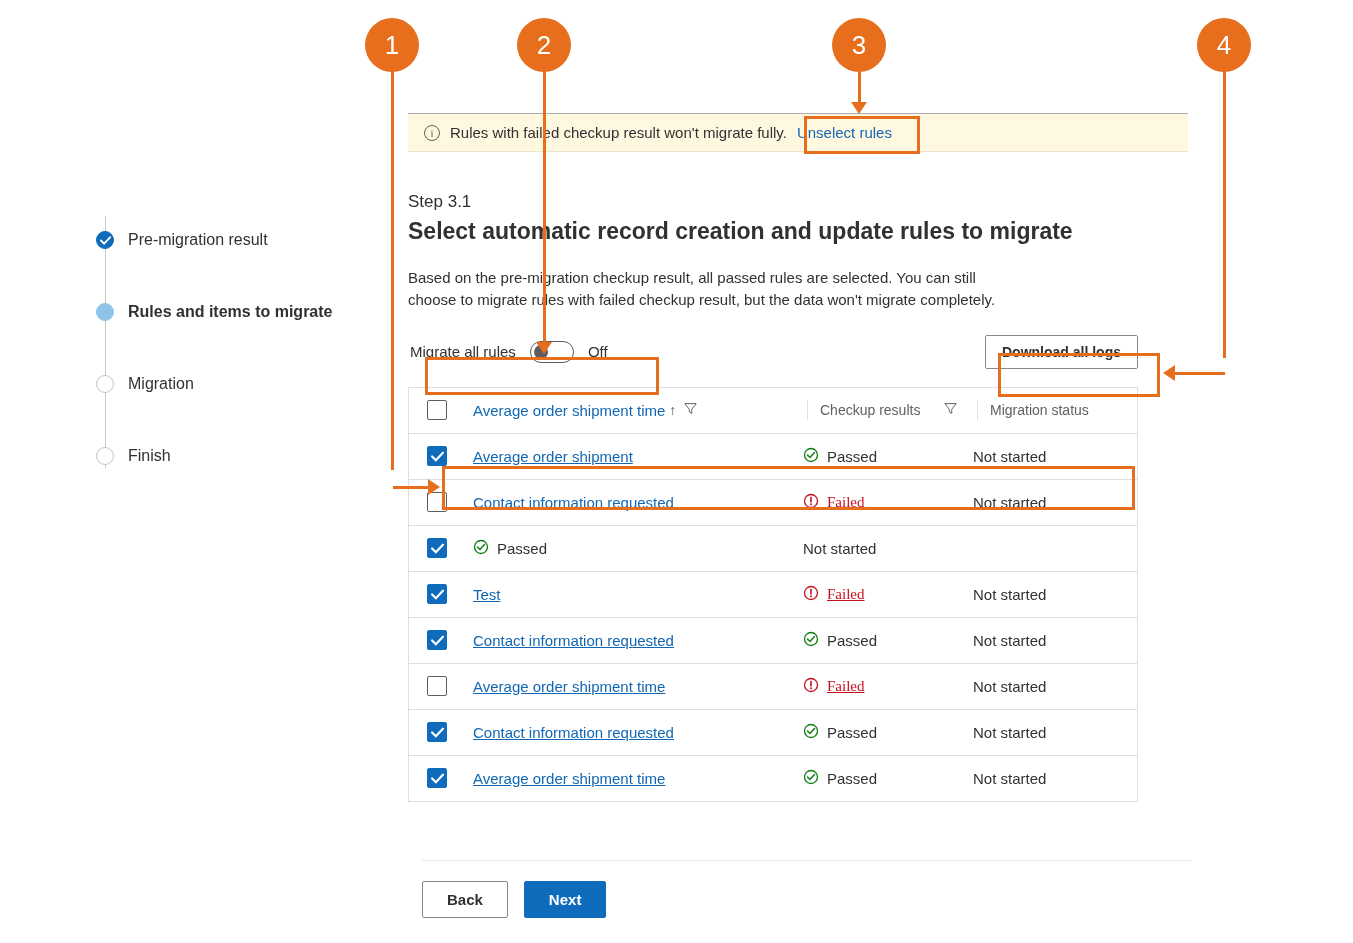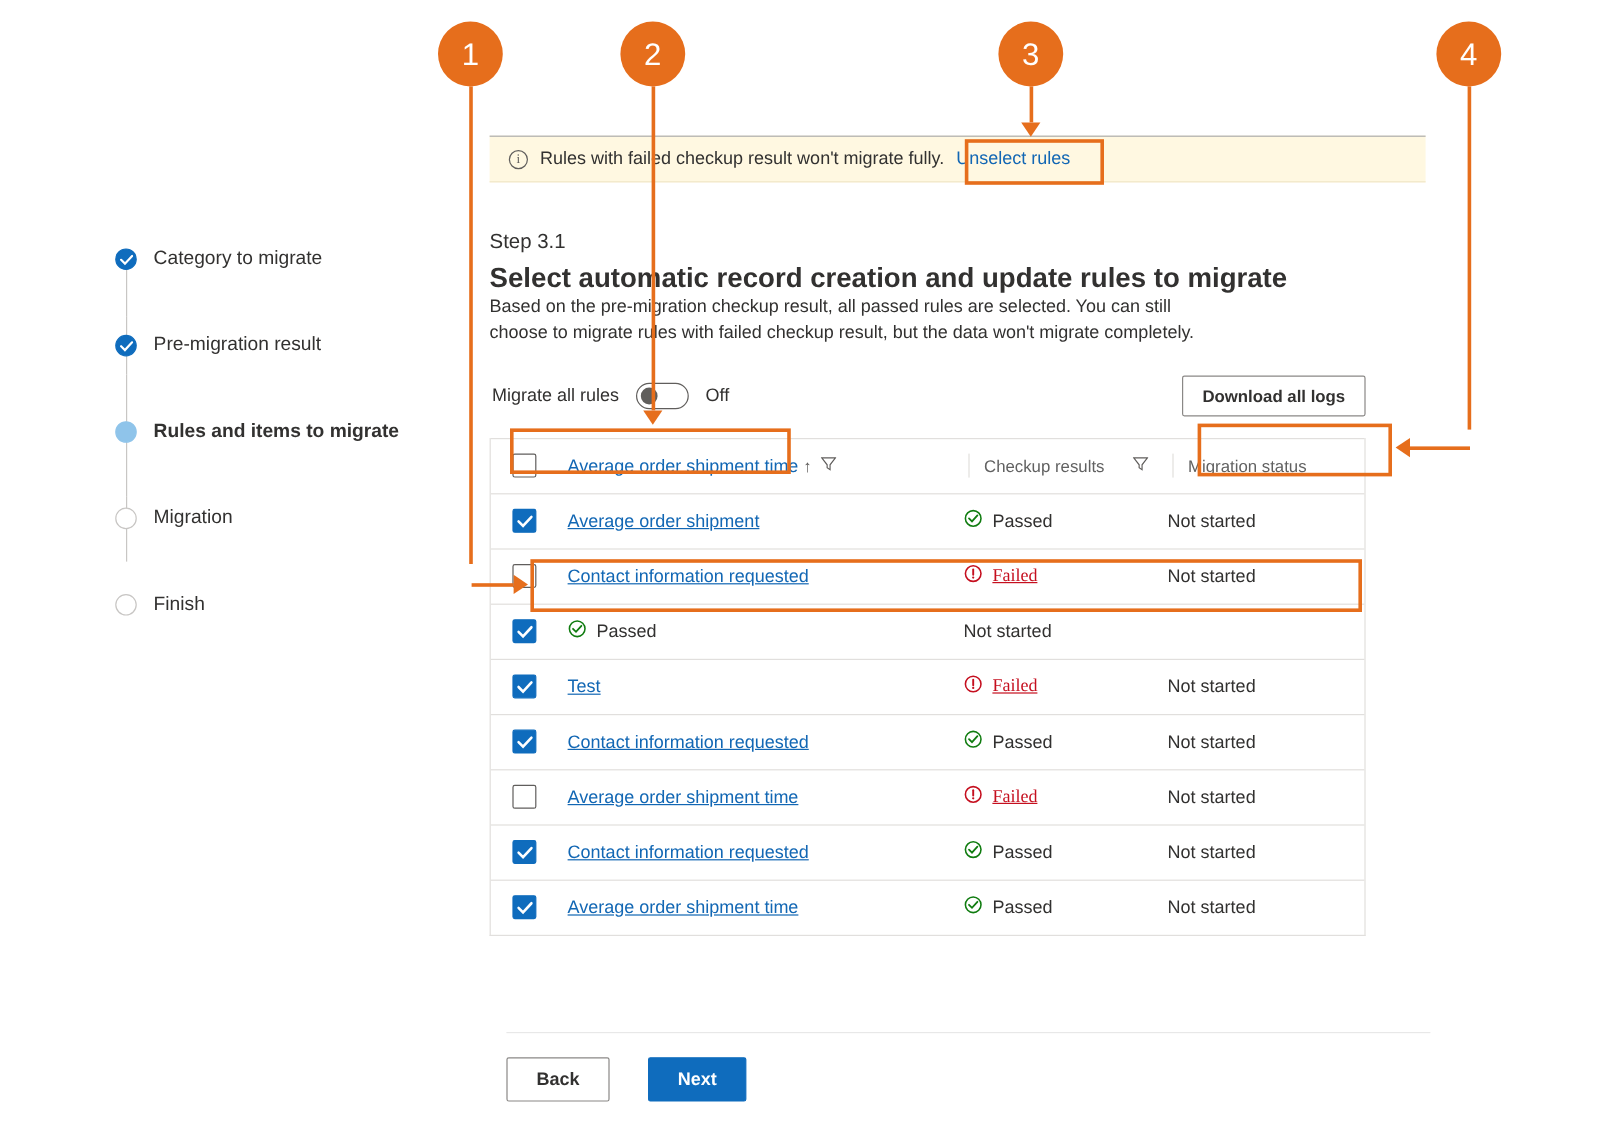--- a/index.html
+++ b/index.html
@@ -131,21 +131,21 @@
     display: inline-flex; align-items: center; justify-content: center;
     font-size: 11px; color: var(--gray-icon);
     flex-shrink: 0;
     font-family: Georgia, serif;
   }
   .banner a { color: var(--blue-link); text-decoration: none; }
 
   .step-heading { margin-top: 40px; }
   .step-num { font-size: 17px; }
   .step-title { font-size: 23px; font-weight: 600; margin-top: 6px; }
-  .step-desc { font-size: 15px; color: var(--text); line-height: 1.45; max-width: 620px; }
+  .step-desc { margin-top: 22px; font-size: 15px; color: var(--text); line-height: 1.45; max-width: 620px; }
 
   .controls-row {
     margin-top: 24px;
     display: flex; align-items: center; justify-content: space-between;
     width: 730px;
   }
   .toggle-block {
     display: flex; align-items: center; gap: 14px;
     padding: 6px 10px 6px 2px;
   }
@@ -213,21 +213,21 @@
   .status-passed { color: var(--text); display:flex; align-items:center; gap:8px; }
   .status-passed .ico { color: var(--green); }
   .status-failed { display:flex; align-items:center; gap:8px; }
   .status-failed .ico { color: var(--red); }
   .status-failed .txt { color: var(--red); text-decoration: underline; font-family: Liberation Serif, serif; }
   .mig-status { color: var(--text); font-size: 15px; }
 
   .footer {
     position: absolute;
     left: 422px; top: 860px;
-    display: flex; gap: 32px;
+    display: flex; gap: 16px;
     border-top: 1px solid #e8e8e8;
     padding-top: 20px;
     width: 770px;
   }
   .btn {
     padding: 9px 24px;
     font-size: 15px;
     font-weight: 600;
     border-radius: 2px;
     cursor: pointer;
@@ -251,28 +251,20 @@
 </head>
 <body>
 
 <nav class="sidebar">
   <div class="step-connector" style="top:24px; height:48px;"></div>
   <div class="step-connector" style="top:72px; height:48px;"></div>
   <div class="step-connector" style="top:120px; height:54px;"></div>
   <div class="step-connector" style="top:174px; height:48px;"></div>
   <div class="step-connector" style="top:222px; height:54px;"></div>
 
-  <div class="step done">
-    <span class="dot">
-        <svg viewBox="0 0 12 12">
-          <path d="M1 6 L4.5 9.5 L11 2.5" stroke="#fff" stroke-width="2" fill="none" stroke-linecap="round"></path>
-        </svg>
-      </span>
-    <span class="label">Category to migrate</span>
-  </div>
   <div class="step done" style="margin-top:24px">
     <span class="dot">
         <svg viewBox="0 0 12 12">
           <path d="M1 6 L4.5 9.5 L11 2.5" stroke="#fff" stroke-width="2" fill="none" stroke-linecap="round"></path>
         </svg>
       </span>
     <span class="label">Pre-migration result</span>
   </div>
   <div class="step active" style="margin-top:24px">
     <span class="dot"></span>

